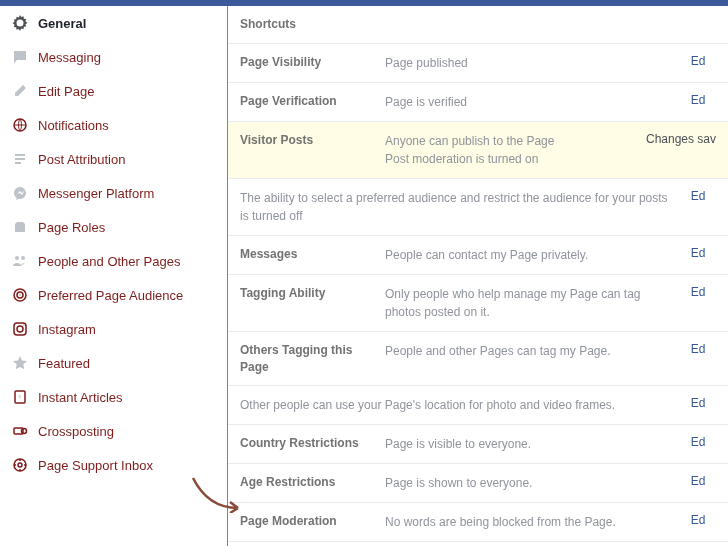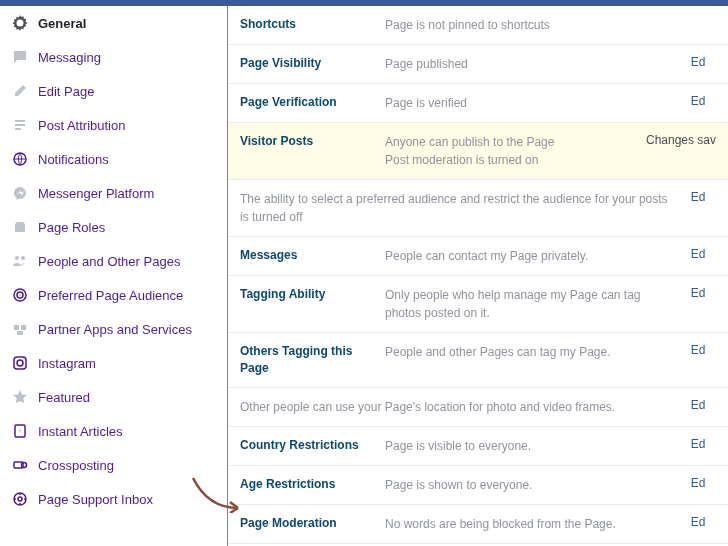--- a/index.html
+++ b/index.html
@@ -1,28 +1,28 @@
 <!DOCTYPE html>
 <html><head>
 <meta charset="utf-8">
 <style>
 *{margin:0;padding:0;box-sizing:border-box}
 body{font-family:Helvetica,Arial,sans-serif;font-size:13px;background:#fff;width:728px;height:546px;overflow:hidden;position:relative}
 .topbar{height:6px;background:#3b5998}
 .container{display:flex;height:calc(100% - 6px)}
 .sidebar{width:228px;background:#fff;border-right:1px solid #ec4899;overflow-y:auto}
-.sidebar-item{display:flex;align-items:center;padding:9px 12px;cursor:pointer;color:#4c1d95}
+.sidebar-item{display:flex;align-items:center;padding:9px 12px;cursor:pointer;color:#7f1d1d}
 .sidebar-item.active{font-weight:bold;color:#1d2129}
 .sidebar-item .icon{width:16px;height:16px;margin-right:10px;display:inline-flex;align-items:center;justify-content:center;flex-shrink:0}
 .sidebar-item .icon svg{width:16px;height:16px;fill:#bec2c9}
 .sidebar-item.active .icon svg{fill:#4b4f56}
 .main{flex:1;overflow-y:auto;background:#fff;position:relative}
 .setting-row{display:flex;padding:10px 12px;border-bottom:1px solid #e9eaed;position:relative}
 .setting-row.hl{background:#fffde5}
-.setting-label{width:145px;font-weight:bold;color:#0c4a6e;font-size:12px;padding-right:8px;line-height:1.4}
+.setting-label{width:145px;font-weight:bold;color:#737373;font-size:12px;padding-right:8px;line-height:1.4}
 .setting-desc{flex:1;color:#90949c;font-size:12px;line-height:1.5;padding-right:8px}
 .setting-action{width:36px;text-align:center;color:#365899;font-size:12px;cursor:pointer;white-space:nowrap;overflow:hidden}
 .setting-row.hl .setting-action{color:#4b4f56;width:70px}
 .arrow{position:absolute;left:188px;bottom:30px;z-index:5}
 .arrow svg{width:60px;height:40px}
 </style>
 </head>
 <body>
 
 <div class="topbar"></div>
@@ -48,33 +48,33 @@
         <span class="icon">
           <svg viewBox="0 0 16 16">
             <path d="M11 2l3 3-8 8H3v-3l8-8z"></path>
           </svg>
         </span>
         <span>Edit Page</span>
       </div>
       <div class="sidebar-item">
         <span class="icon">
           <svg viewBox="0 0 16 16">
-            <path d="M3 3h10v2H3zM3 7h10v2H3zM3 11h6v2H3z"></path>
-          </svg>
-        </span>
-        <span>Post Attribution</span>
-      </div>
-      <div class="sidebar-item">
-        <span class="icon">
-          <svg viewBox="0 0 16 16">
             <circle cx="8" cy="8" r="6" fill="none" stroke="currentColor" stroke-width="1.5"></circle>
             <path d="M2 8h12M8 2c2 3 2 9 0 12M8 2c-2 3-2 9 0 12" fill="none" stroke="currentColor" stroke-width="1"></path>
           </svg>
         </span>
         <span>Notifications</span>
+      </div>
+      <div class="sidebar-item">
+        <span class="icon">
+          <svg viewBox="0 0 16 16">
+            <path d="M3 3h10v2H3zM3 7h10v2H3zM3 11h6v2H3z"></path>
+          </svg>
+        </span>
+        <span>Post Attribution</span>
       </div>
       <div class="sidebar-item">
         <span class="icon">
           <svg viewBox="0 0 16 16">
             <path d="M8 2a6 6 0 00-6 6c0 2 1 3.7 2.5 4.8V15l2.3-1.2c.4.1.8.2 1.2.2a6 6 0 000-12zM5 9l3-3 2 2 3-3-3 5-2-2-3 1z"></path>
           </svg>
         </span>
         <span>Messenger Platform</span>
       </div>
       <div class="sidebar-item">
@@ -101,30 +101,20 @@
             <circle cx="8" cy="8" r="6" fill="none" stroke="currentColor" stroke-width="1.5"></circle>
             <circle cx="8" cy="8" r="3" fill="none" stroke="currentColor" stroke-width="1.5"></circle>
             <circle cx="8" cy="8" r="1"></circle>
           </svg>
         </span>
         <span>Preferred Page Audience</span>
       </div>
       <div class="sidebar-item">
         <span class="icon">
           <svg viewBox="0 0 16 16">
-            <rect x="2" y="4" width="5" height="5"></rect>
-            <rect x="9" y="4" width="5" height="5"></rect>
-            <rect x="5" y="10" width="6" height="4"></rect>
-          </svg>
-        </span>
-        <span>Partner Apps and Services</span>
-      </div>
-      <div class="sidebar-item">
-        <span class="icon">
-          <svg viewBox="0 0 16 16">
             <rect x="2" y="2" width="12" height="12" rx="3" fill="none" stroke="currentColor" stroke-width="1.5"></rect>
             <circle cx="8" cy="8" r="3" fill="none" stroke="currentColor" stroke-width="1.5"></circle>
             <circle cx="12" cy="4" r="1"></circle>
           </svg>
         </span>
         <span>Instagram</span>
       </div>
       <div class="sidebar-item">
         <span class="icon">
           <svg viewBox="0 0 16 16">
@@ -158,21 +148,20 @@
             <circle cx="8" cy="8" r="2" fill="none" stroke="currentColor" stroke-width="1.5"></circle>
             <path d="M8 2v2M8 12v2M2 8h2M12 8h2" stroke="currentColor" stroke-width="1.5"></path>
           </svg>
         </span>
         <span>Page Support Inbox</span>
       </div>
     </div>
   <div class="main" id="main">
       <div class="setting-row">
         <div class="setting-label">Shortcuts</div>
-        <div class="setting-desc">Page is not pinned to shortcuts</div>
         <div class="setting-action"><span></span></div>
       </div>
       <div class="setting-row">
         <div class="setting-label">Page Visibility</div>
         <div class="setting-desc">Page published</div>
         <div class="setting-action"><span>Ed</span></div>
       </div>
       <div class="setting-row">
         <div class="setting-label">Page Verification</div>
         <div class="setting-desc">Page is verified</div>

